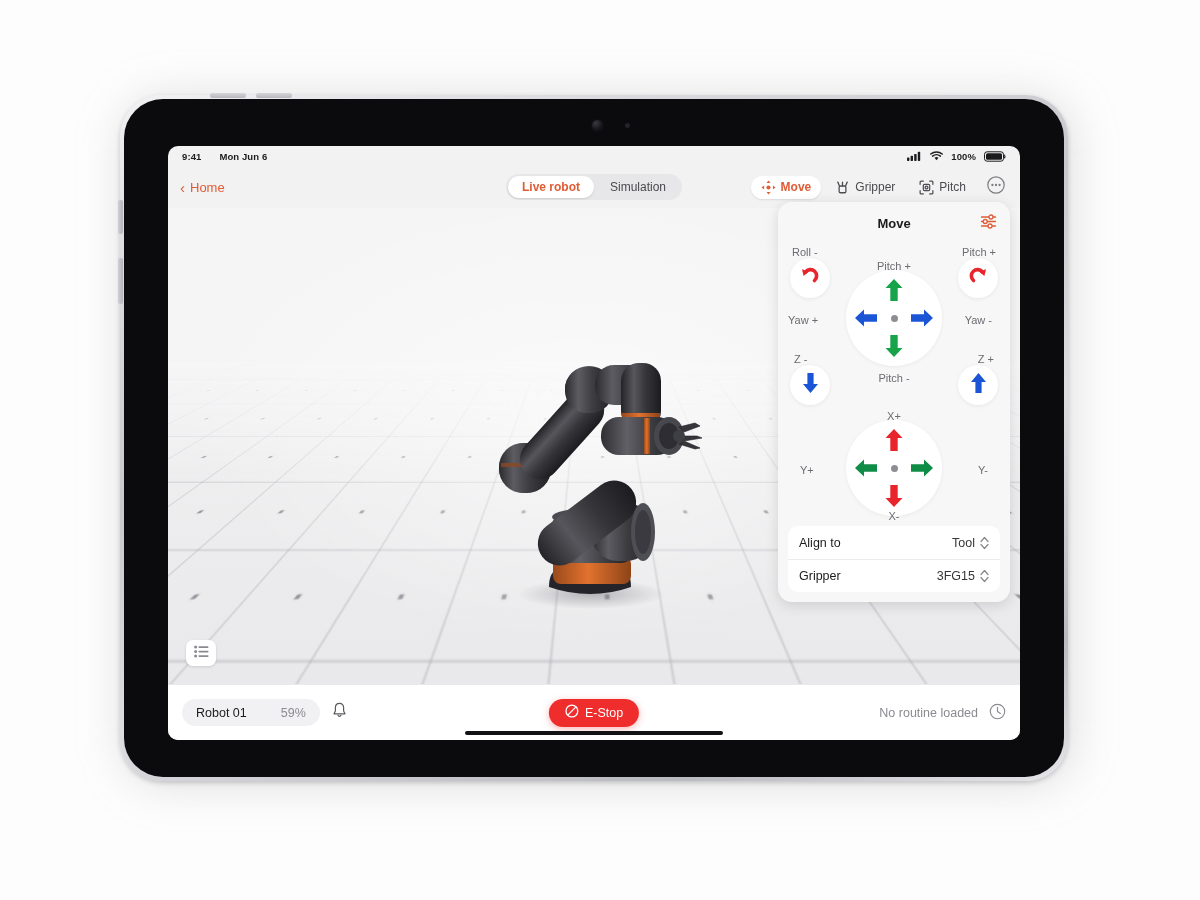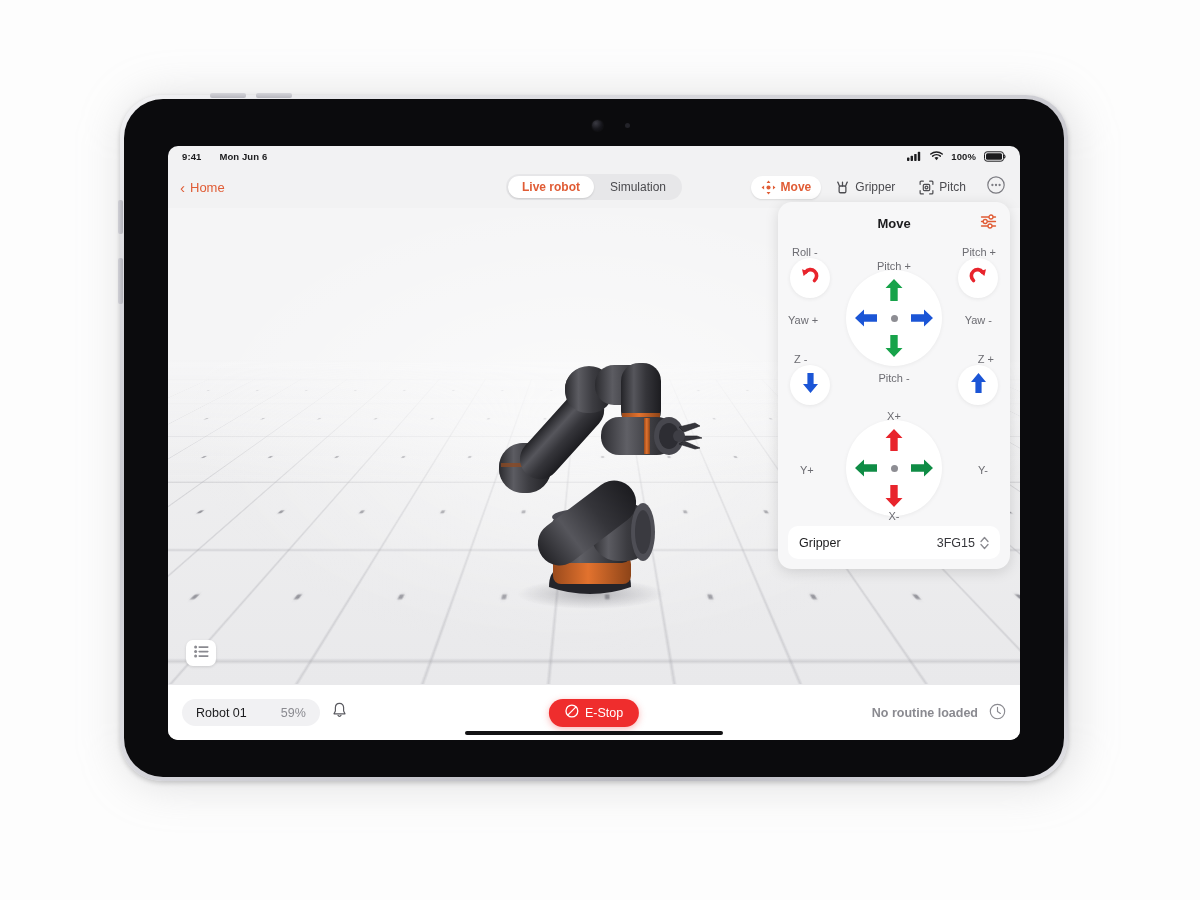--- a/index.html
+++ b/index.html
@@ -306,21 +306,21 @@
     position: absolute; left: 50%; transform: translateX(-50%);
     display: flex; align-items: center; gap: 6px;
     background: #ef2d2d; color: #fff;
     border-radius: 16px; height: 28px; padding: 0 16px;
     font-size: 12.5px; font-weight: 500; cursor: pointer;
     box-shadow: 0 2px 7px rgba(239,45,45,0.35);
   }
 
   .bottom-right {
     margin-left: auto; display: flex; align-items: center; gap: 11px;
-    font-size: 12.5px; color: #8a8a90; font-weight: bold;
+    font-size: 12.5px; color: #8a8a90;
   }
   .clock-btn { cursor: pointer; display: flex; }
 
   .home-indicator {
     position: absolute; left: 50%; bottom: 5px;
     transform: translateX(-50%);
     width: 258px; height: 4px; border-radius: 3px;
     background: #121214;
   }
 </style>
@@ -675,20 +675,32 @@
           </div>
         </div>
 
         <span class="lbl" style="left:12px; top:72px;">Y+</span>
         <span class="lbl" style="right:12px; top:72px;">Y-</span>
         <span class="lbl" style="left:50%; transform:translateX(-50%); top:118px;">X-</span>
       </div>
 
       <div class="rows">
         <div class="row">
+          <span>Align to</span>
+          <span class="val">
+            <span>Tool</span>
+            <span class="stepper">
+              <svg width="9" height="14" viewBox="0 0 9 14">
+                <path d="M1 5.5 L4.5 1.5 L8 5.5" stroke="#8a8a90" stroke-width="1.3" fill="none" stroke-linecap="round" stroke-linejoin="round"></path>
+                <path d="M1 8.5 L4.5 12.5 L8 8.5" stroke="#8a8a90" stroke-width="1.3" fill="none" stroke-linecap="round" stroke-linejoin="round"></path>
+              </svg>
+            </span>
+          </span>
+        </div>
+        <div class="row">
           <span>Gripper</span>
           <span class="val">
             <span>3FG15</span>
             <span class="stepper">
               <svg width="9" height="14" viewBox="0 0 9 14">
                 <path d="M1 5.5 L4.5 1.5 L8 5.5" stroke="#8a8a90" stroke-width="1.3" fill="none" stroke-linecap="round" stroke-linejoin="round"></path>
                 <path d="M1 8.5 L4.5 12.5 L8 8.5" stroke="#8a8a90" stroke-width="1.3" fill="none" stroke-linecap="round" stroke-linejoin="round"></path>
               </svg>
             </span>
           </span>

